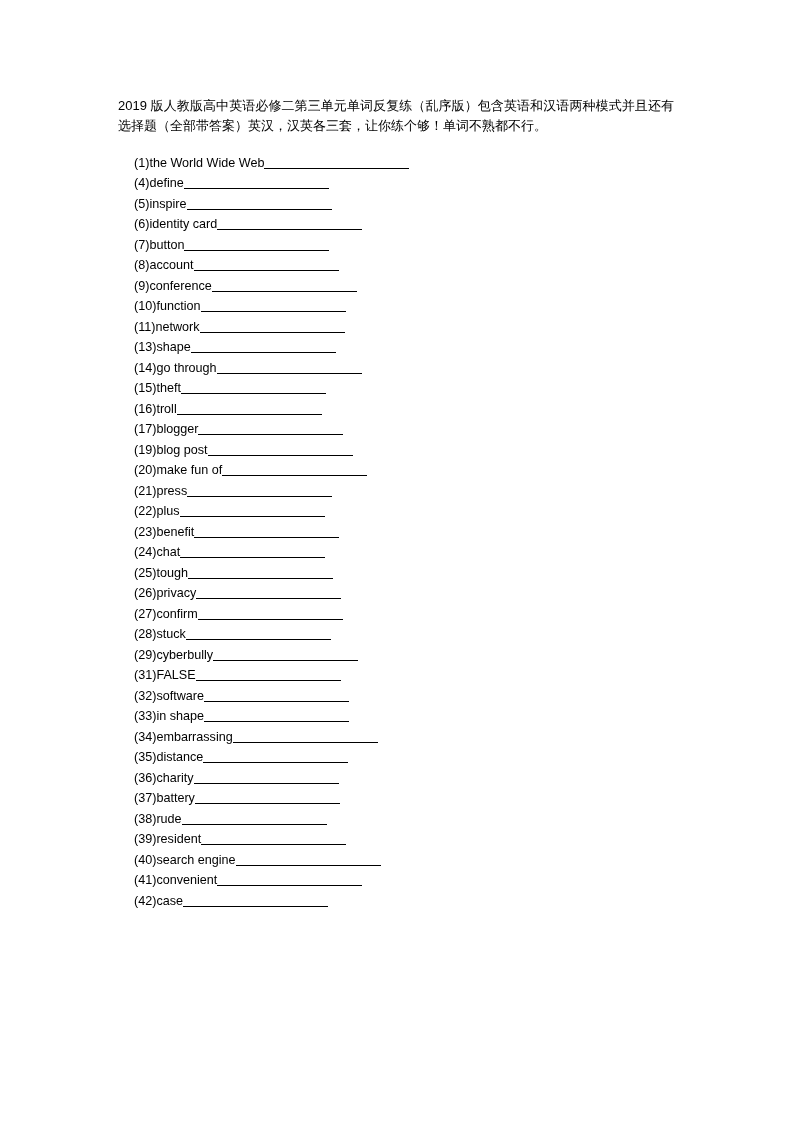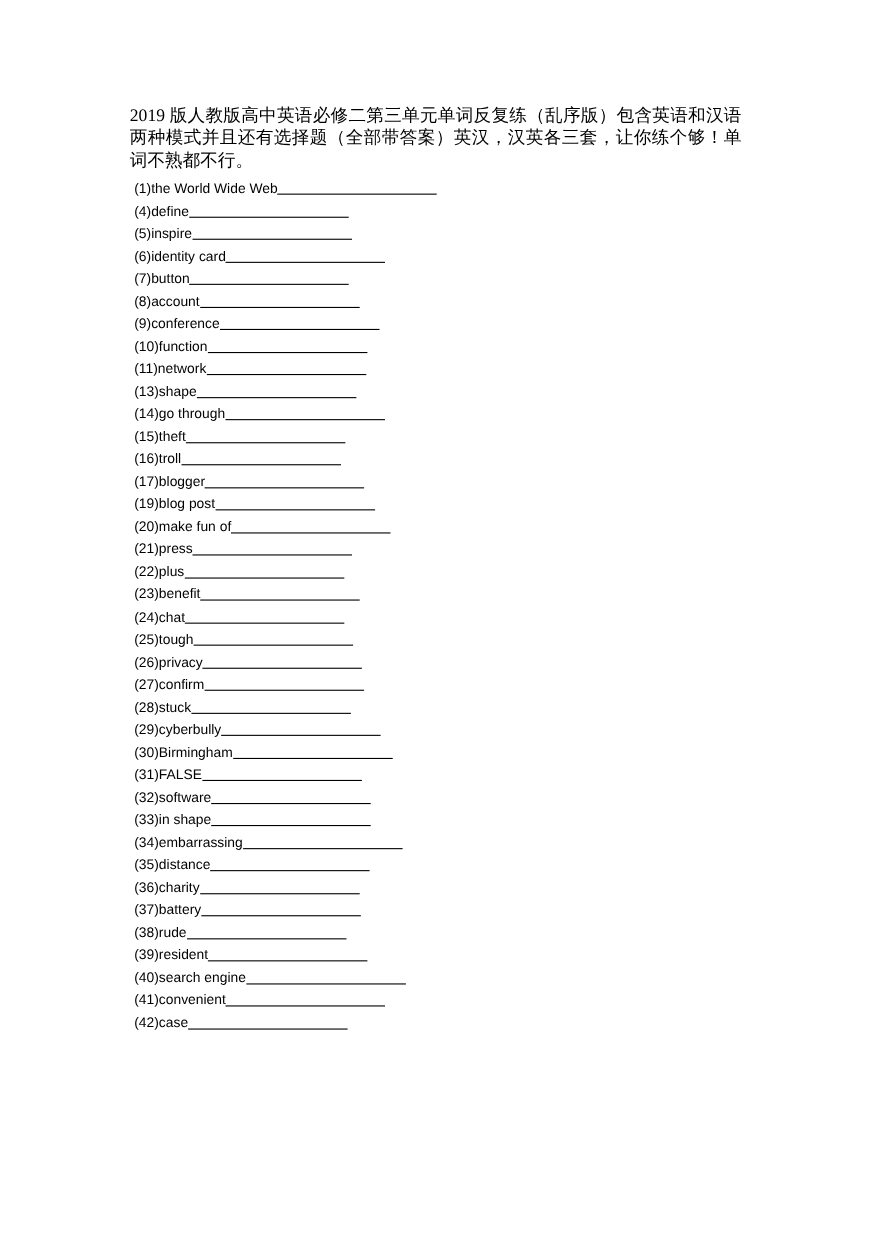--- a/index.html
+++ b/index.html
@@ -20,34 +20,33 @@
     position: relative;
     width: 794px;
     height: 1123px;
     box-sizing: border-box;
     padding: 96px 118px 0 118px;
     overflow: hidden;
   }
 
   
   .intro {
-    font-size: 16px;
+    font-size: 13px;
     line-height: 20.4px;
     text-align: justify;
     text-justify: inter-ideograph;
     margin: 0 0 0 0;
     width: 556px;
     word-break: break-all;
-    font-family: Liberation Serif, serif;
   }
 
   
   .word-list {
     list-style: none;
-    margin: 4px;
+    margin: 16px;
     padding: 0;
   }
   .word-item {
     font-size: 12.6px;
     line-height: 20.5px;
     height: 20.5px;
     white-space: nowrap;
     display: block;
   }
   .item-num,
@@ -89,21 +88,20 @@
       <div class="word-item"><span class="item-num">(20)</span><span class="item-term">make fun of</span><span class="item-blank"></span></div>
       <div class="word-item"><span class="item-num">(21)</span><span class="item-term">press</span><span class="item-blank"></span></div>
       <div class="word-item"><span class="item-num">(22)</span><span class="item-term">plus</span><span class="item-blank"></span></div>
       <div class="word-item"><span class="item-num">(23)</span><span class="item-term">benefit</span><span class="item-blank"></span></div>
       <div class="word-item"><span class="item-num">(24)</span><span class="item-term">chat</span><span class="item-blank"></span></div>
       <div class="word-item"><span class="item-num">(25)</span><span class="item-term">tough</span><span class="item-blank"></span></div>
       <div class="word-item"><span class="item-num">(26)</span><span class="item-term">privacy</span><span class="item-blank"></span></div>
       <div class="word-item"><span class="item-num">(27)</span><span class="item-term">confirm</span><span class="item-blank"></span></div>
       <div class="word-item"><span class="item-num">(28)</span><span class="item-term">stuck</span><span class="item-blank"></span></div>
       <div class="word-item"><span class="item-num">(29)</span><span class="item-term">cyberbully</span><span class="item-blank"></span></div>
-      <div class="word-item"><span class="item-num">(30)</span><span class="item-term">Birmingham</span><span class="item-blank"></span></div>
       <div class="word-item"><span class="item-num">(31)</span><span class="item-term">FALSE</span><span class="item-blank"></span></div>
       <div class="word-item"><span class="item-num">(32)</span><span class="item-term">software</span><span class="item-blank"></span></div>
       <div class="word-item"><span class="item-num">(33)</span><span class="item-term">in shape</span><span class="item-blank"></span></div>
       <div class="word-item"><span class="item-num">(34)</span><span class="item-term">embarrassing</span><span class="item-blank"></span></div>
       <div class="word-item"><span class="item-num">(35)</span><span class="item-term">distance</span><span class="item-blank"></span></div>
       <div class="word-item"><span class="item-num">(36)</span><span class="item-term">charity</span><span class="item-blank"></span></div>
       <div class="word-item"><span class="item-num">(37)</span><span class="item-term">battery</span><span class="item-blank"></span></div>
       <div class="word-item"><span class="item-num">(38)</span><span class="item-term">rude</span><span class="item-blank"></span></div>
       <div class="word-item"><span class="item-num">(39)</span><span class="item-term">resident</span><span class="item-blank"></span></div>
       <div class="word-item"><span class="item-num">(40)</span><span class="item-term">search engine</span><span class="item-blank"></span></div>

